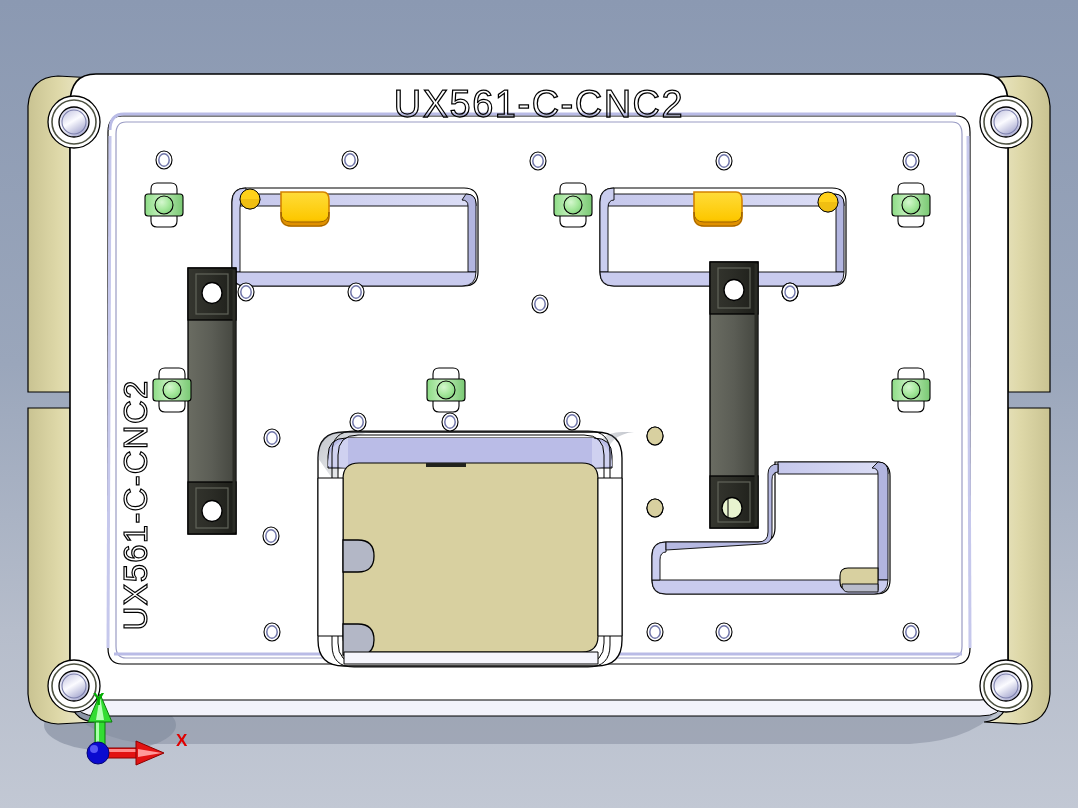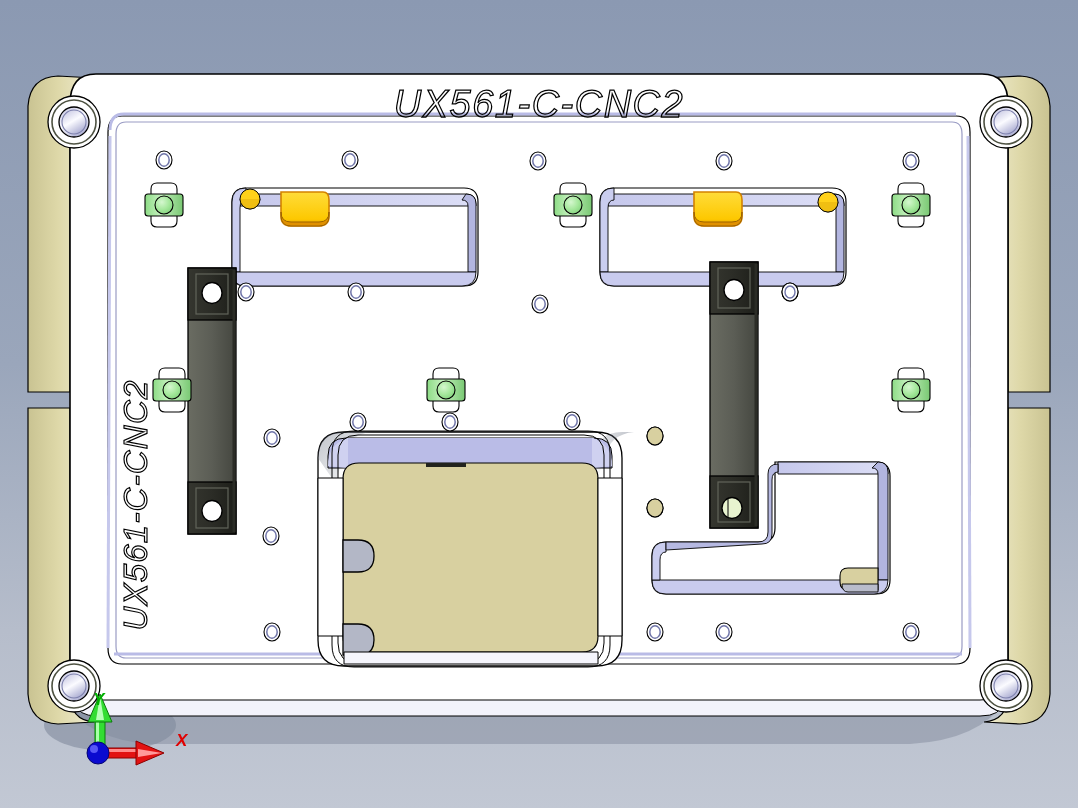--- a/index.html
+++ b/index.html
@@ -4,21 +4,20 @@
 <style>
   html,body{margin:0;padding:0;}
   body{
     width:1078px;height:808px;overflow:hidden;
     font-family:"Liberation Sans", sans-serif;
     background:#8b99b2;
   }
   #viewport{
     position:relative;width:1078px;height:808px;
     background:linear-gradient(180deg,#8b99b2 0%,#9aa6bb 45%,#b6bdcb 78%,#c2c8d4 100%);
-    font-style:italic;
   }
   svg#cad{position:absolute;left:0;top:0;width:1078px;height:808px;display:block;}
 
   .lbl{font-family:"Liberation Sans", sans-serif;}
 </style>
 </head>
 <body>
 
 <div id="viewport">
 

